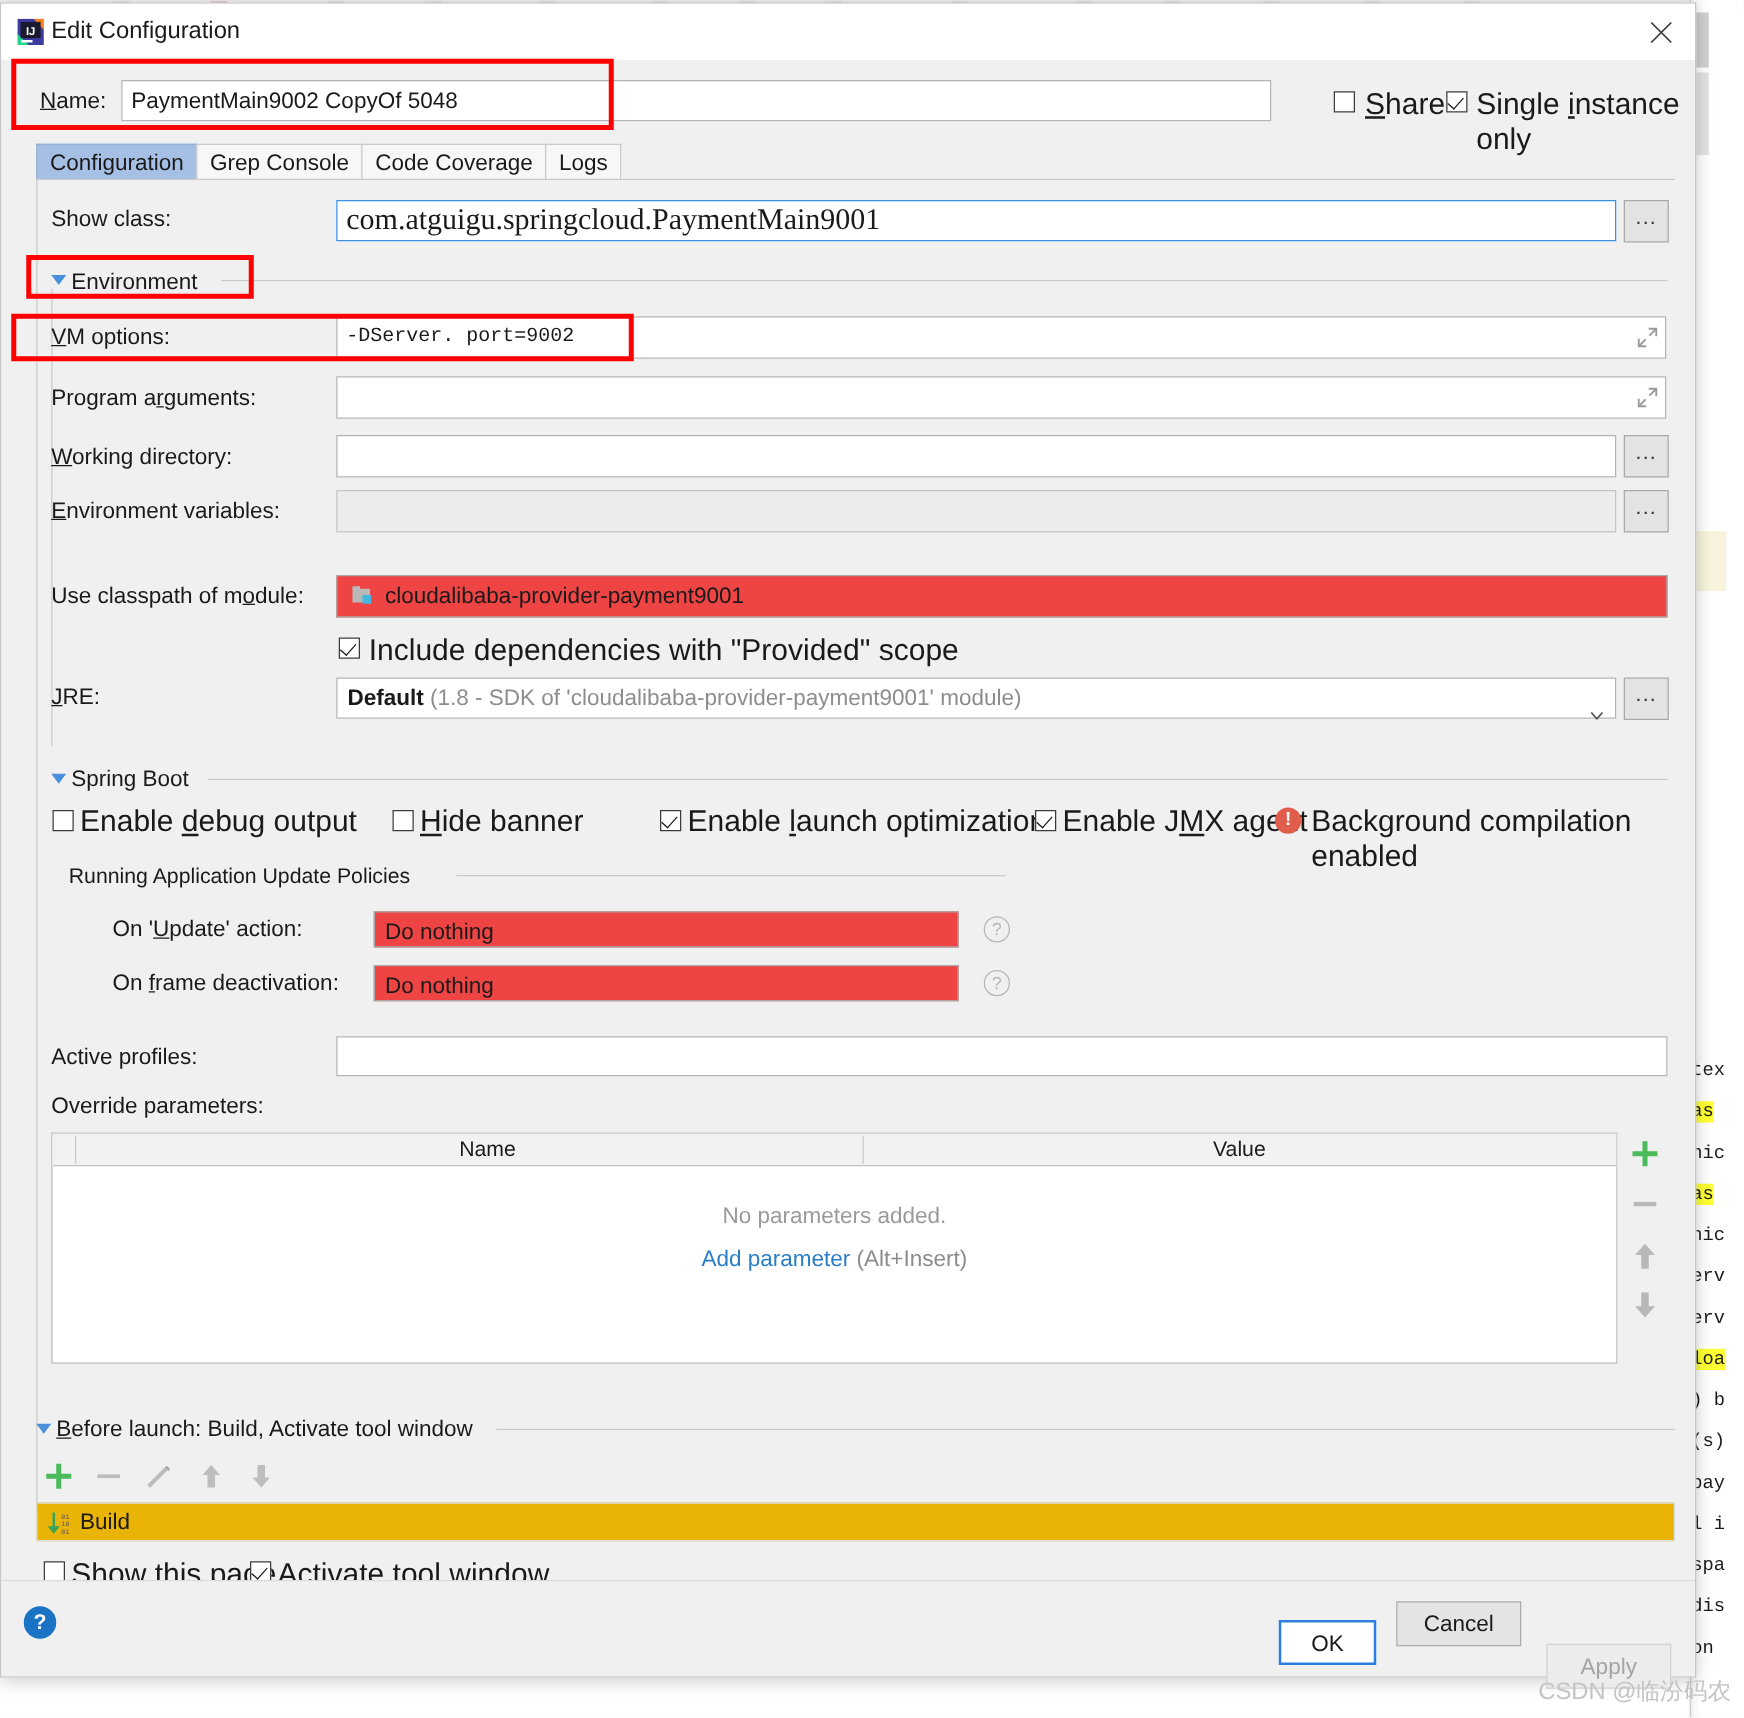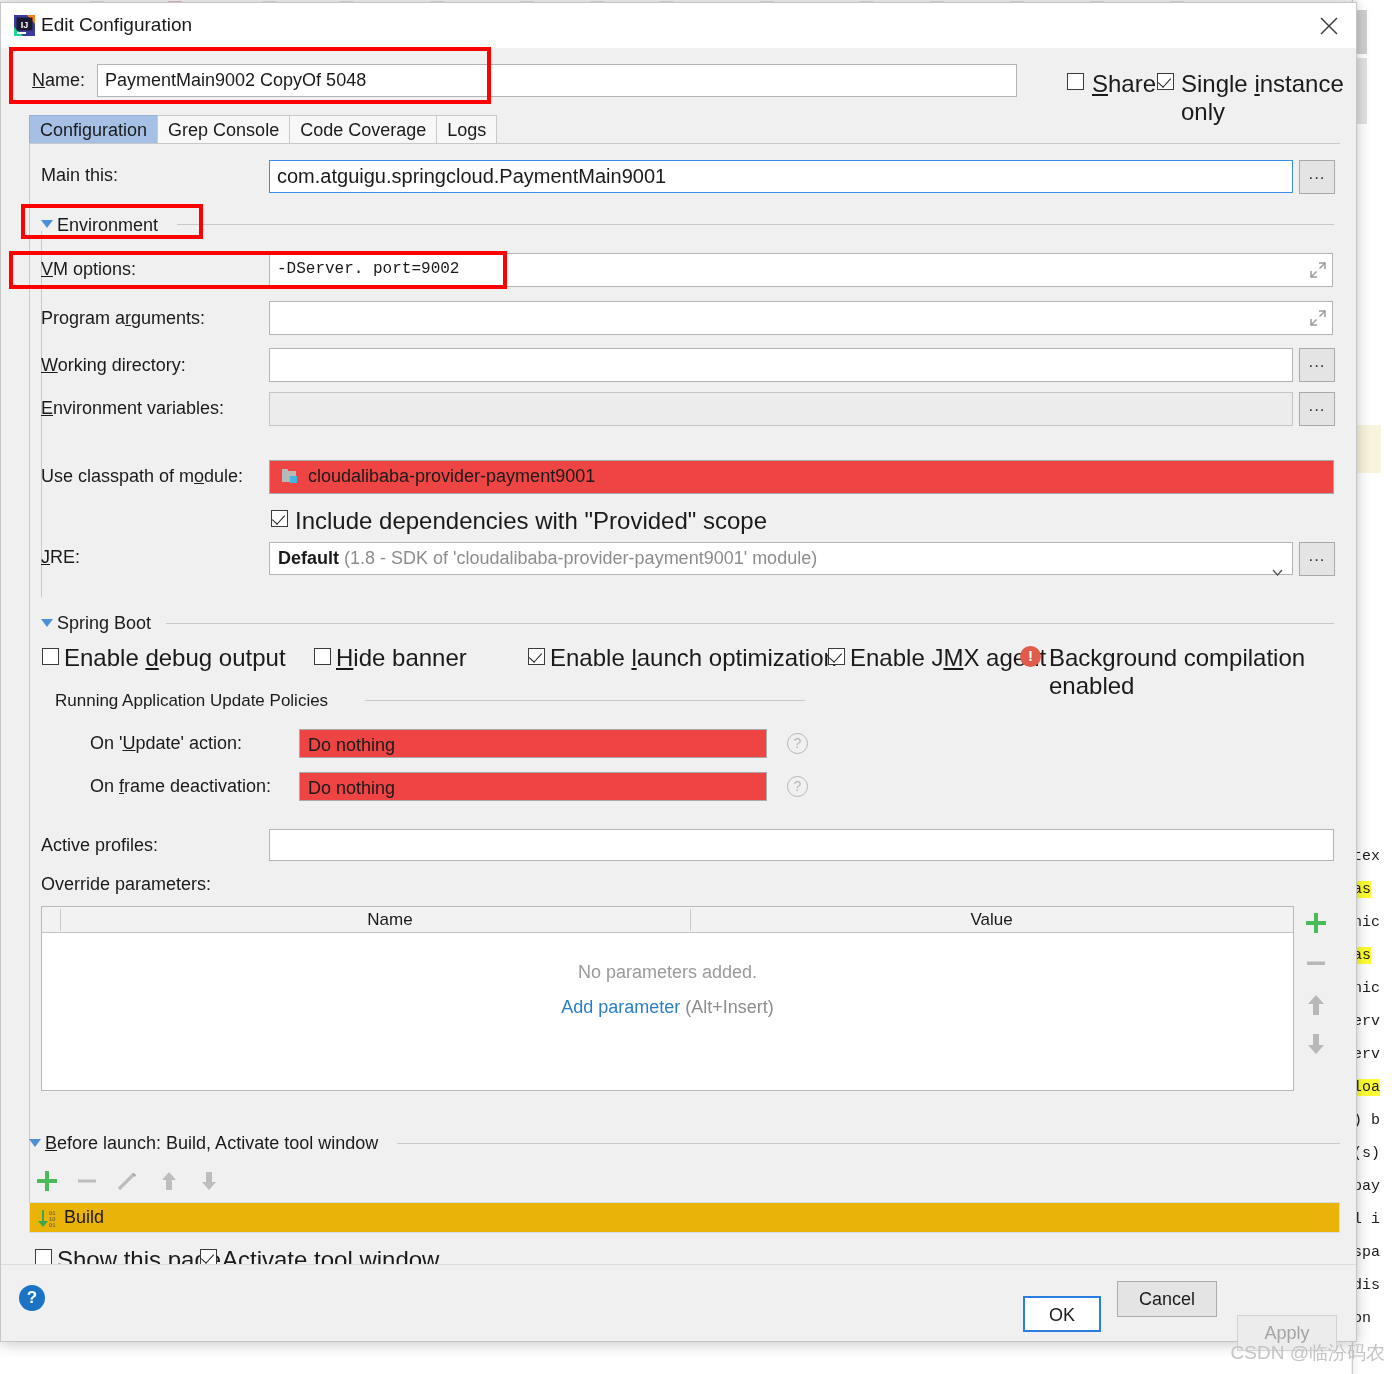--- a/index.html
+++ b/index.html
@@ -122,21 +122,21 @@
 
   .panel {
     position: absolute; left: 28px; top: 141px; width: 1311px; height: 1064px;
     background: #f0f0f0; border-left: 1px solid #c9c9c9;
     box-sizing: border-box;
   }
 
   .field {
     position: absolute; background: #ffffff;
     border: 1px solid #b4b4b4; box-sizing: border-box;
-    font-size: 20px; color: #1a1a1a; padding: 0 7px; line-height: 31px;
+    font-size: 24px; color: #1a1a1a; padding: 0 7px; line-height: 31px; font-family: Liberation Serif, serif;
   }
   .field.focused { border: 1.6px solid #3a8ee6; }
   .field.disabled { background: #ececec; border-color: #c4c4c4; }
   .field.mono { font-family: "Liberation Mono", monospace; font-size: 16px; }
 
   .dots-btn {
     position: absolute; width: 36px; height: 34px;
     background: #e4e4e4; border: 1px solid #a9a9a9;
     box-sizing: border-box; text-align: center;
     font-size: 17px; color: #333; line-height: 26px; letter-spacing: 1px;
@@ -346,21 +346,21 @@
     <div class="tabs">
       <div class="tab active">Configuration</div>
       <div class="tab">Grep Console</div>
       <div class="tab">Code Coverage</div>
       <div class="tab">Logs</div>
     </div>
     <div class="tabs-underline"></div>
 
     <div class="panel"></div>
 
-    <span class="label" style="position:absolute;left:40px;top:162px">Main this:</span>
+    <span class="label" style="position:absolute;left:40px;top:162px">Show class:</span>
     <div class="field focused" style="left:268px;top:157px;width:1024px;height:33px">com.atguigu.springcloud.PaymentMain9001</div>
     <div class="dots-btn" style="left:1298px;top:157px">...</div>
 
     <span class="sect-tri" style="left:40px;top:217px"></span>
     <span class="sect-title" style="left:56px;top:212px">Environment</span>
     <span class="sect-line" style="left:176px;top:221px;width:1157px"></span>
     <span class="sect-vline" style="left:40px;top:228px;height:366px"></span>
 
     <span class="label" style="position:absolute;left:40px;top:256px"><span class="u">V</span>M options:</span>
     <div class="field mono" style="left:268px;top:250px;width:1064px;height:34px">-DServer. port=9002</div>

